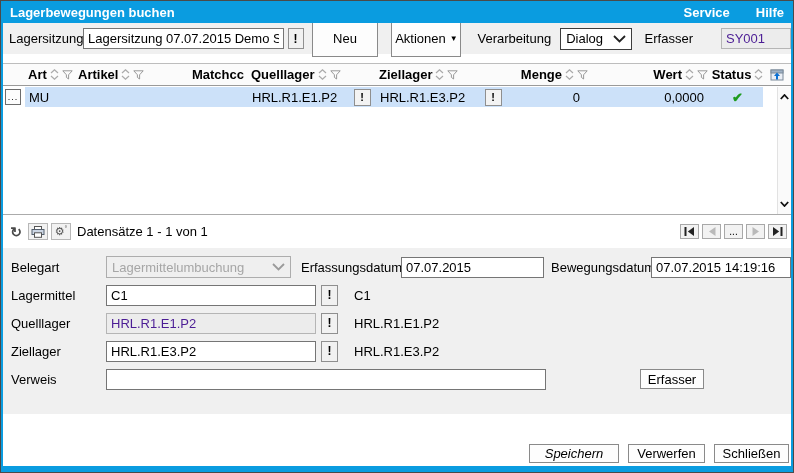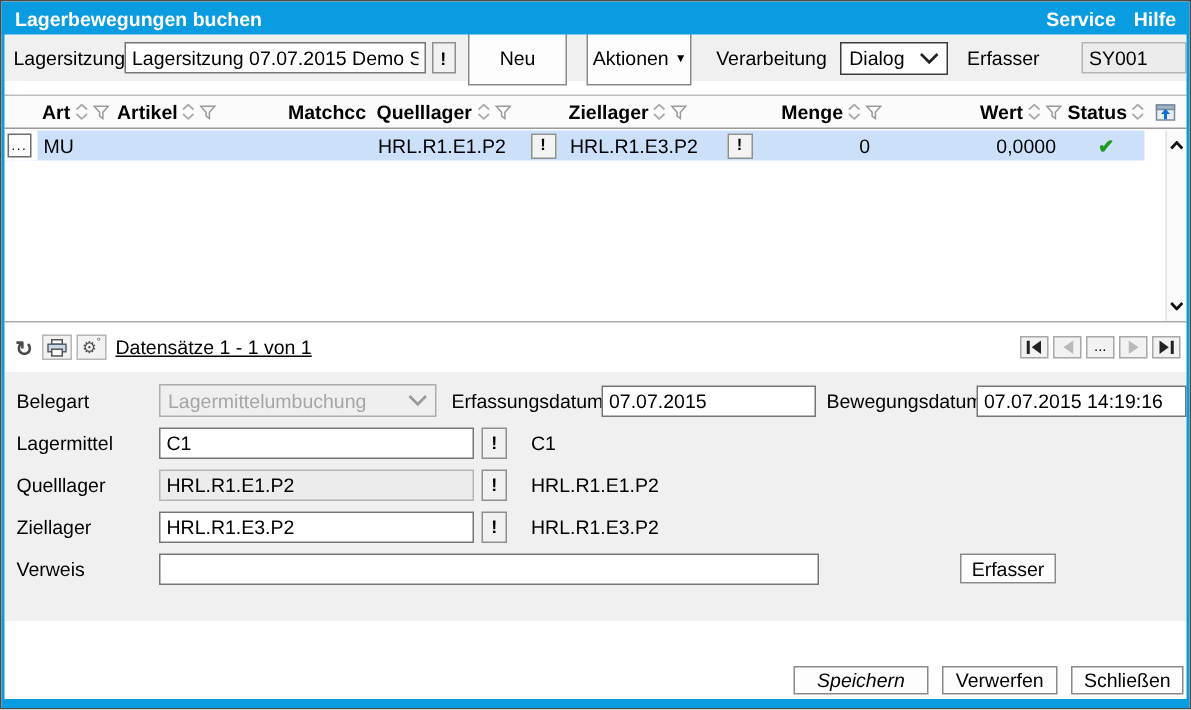--- a/index.html
+++ b/index.html
@@ -9,30 +9,30 @@
   .window { position: relative; width: 794px; height: 473px; background:#fff;
             border:1px solid #4a4a4a; overflow:hidden; }
   .frame-left, .frame-right { position:absolute; top:0; bottom:0; width:2px; background:#0a9ce0; z-index:5;}
   .frame-left{ left:0; } .frame-right{ right:0; }
   .frame-bottom { position:absolute; left:0; right:0; bottom:0; height:6px; background:#0a9ce0; z-index:5;}
 
   
   .titlebar { position:absolute; left:0; right:0; top:0; height:22px; background:#0a9ce0;
               color:#fff; font-weight:bold; display:flex; align-items:center;
               justify-content:space-between; padding:0 9px; z-index:6;}
-  .titlebar-menu { display:flex; gap:12px; }
+  .titlebar-menu { display:flex; gap:26px; }
   .titlebar-menu span { cursor:pointer; }
 
   
   .toolbar { position:absolute; left:2px; right:2px; top:22px; height:31px; background:#f0f0f0;
              display:flex; align-items:center; padding-left:6px; }
   .lbl { color:#000; }
   .txt { height:21px; border:1px solid #757575; background:#fff; font:13px "Liberation Sans",sans-serif;
          padding:0 4px; color:#000; }
-  .txt:disabled, .txt.disabled { background:#ececec; border-color:#b5b5b5; color:#000000; }
+  .txt:disabled, .txt.disabled { background:#ececec; border-color:#b5b5b5; color:#4c1d95; }
   .lookup-btn { width:17px; height:21px; border:1px solid #8f8f8f; background:#f1f1f1;
                 font:bold 12px "Liberation Sans",sans-serif; text-align:center; cursor:pointer; padding:0;}
   .btn { height:36px; border:1px solid #8a8a8a; background:#fdfdfd; font:13px "Liberation Sans",sans-serif;
          cursor:pointer; padding:0 6px; }
   .select { height:22px; background:#fff; border:1px solid #3c3c3c; display:flex; align-items:center;
             justify-content:space-between; padding:0 5px; cursor:pointer; }
   .select.disabled { background:#efefef; border:1px solid #adadad; color:#a6a6a6; cursor:default; }
 
   .tb-lagersitzung { width:74px; }
   .tb-session { width:212px; margin-right:4px; }
@@ -75,21 +75,21 @@
   .vscroll .sbtn { width:14px; height:14px; display:flex; align-items:center; justify-content:center; cursor:pointer; }
 
   
   .tfooter { position:absolute; left:2px; right:2px; top:213px; height:34px; border-top:1px solid #ababab;
              display:flex; align-items:center; padding:0 4px; background:#fff; }
   .ficon { display:inline-flex; align-items:center; justify-content:center; cursor:pointer; }
   .f-refresh { width:18px; height:17px; font-size:14px; font-weight:bold; color:#4a4a4a; }
   .f-box { width:20px; height:17px; border:1px solid #b7b7b7; background:#f2f2f2; margin-left:3px; }
   .f-gear { font-size:11px; color:#555; }
   .gear-badge { font-size:7px; margin:-7px 0 0 0px; color:#555; }
-  .records { margin-left:6px;text-decoration:underline; }
+  .records { margin-left:6px; }
   .pager { margin-left:auto; display:flex; gap:3px; }
   .pbtn { width:19px; height:15px; border:1px solid #a8a8a8; background:#f2f2f2; display:flex;
           align-items:center; justify-content:center; cursor:pointer; font-size:10px; line-height:1; padding:0;}
 
   
   .form { position:absolute; left:2px; right:2px; top:247px; height:166px; background:#f0f0f0;
           padding:8px 0 0 8px; }
   .frow { display:flex; align-items:center; height:22px; margin-bottom:6px; }
   .flabel { width:95px; flex:none; }
   .f-select { width:187px; }

